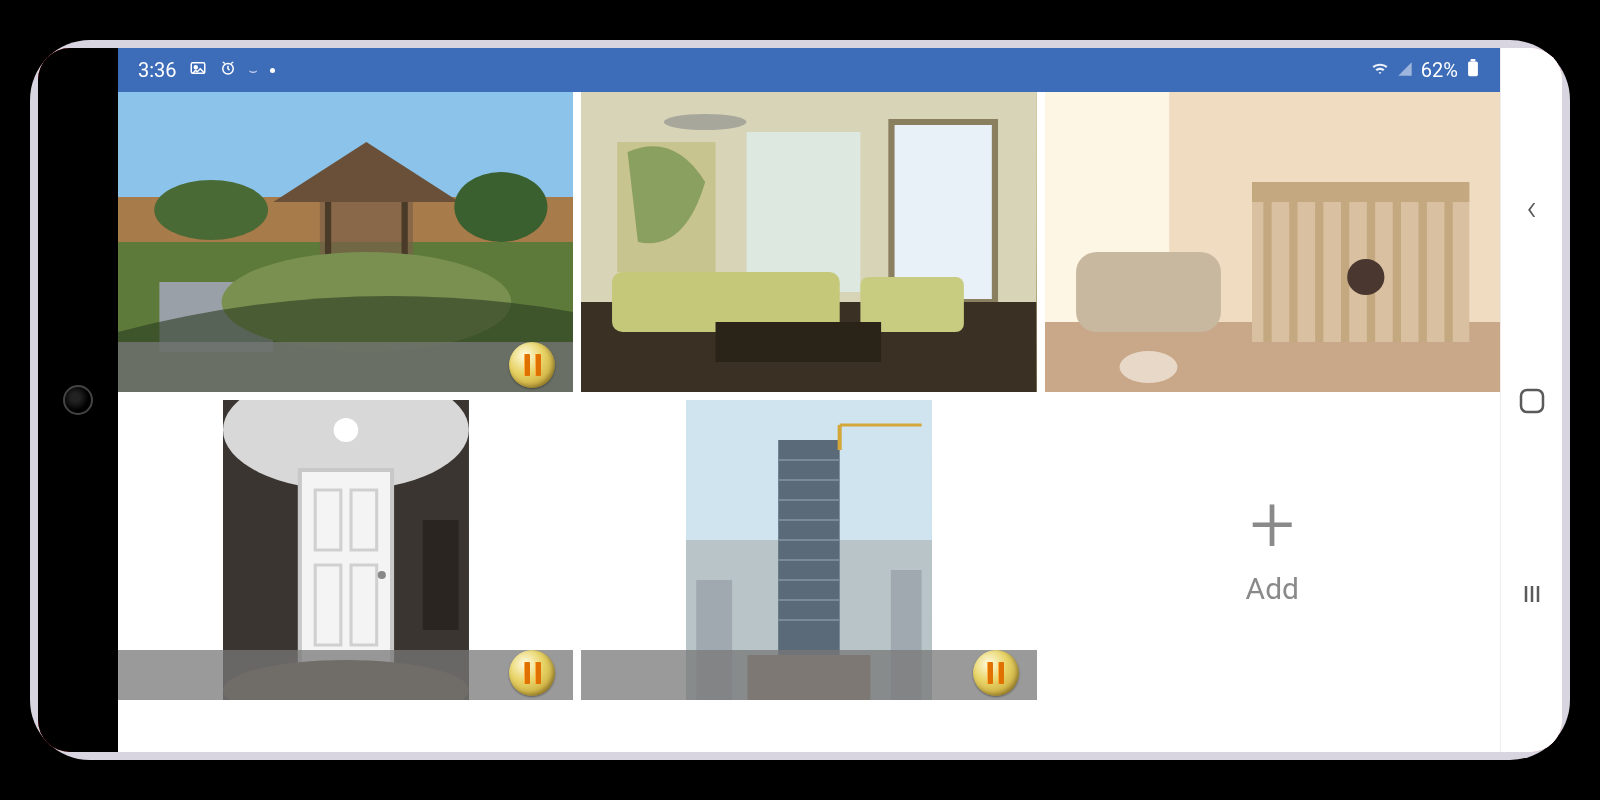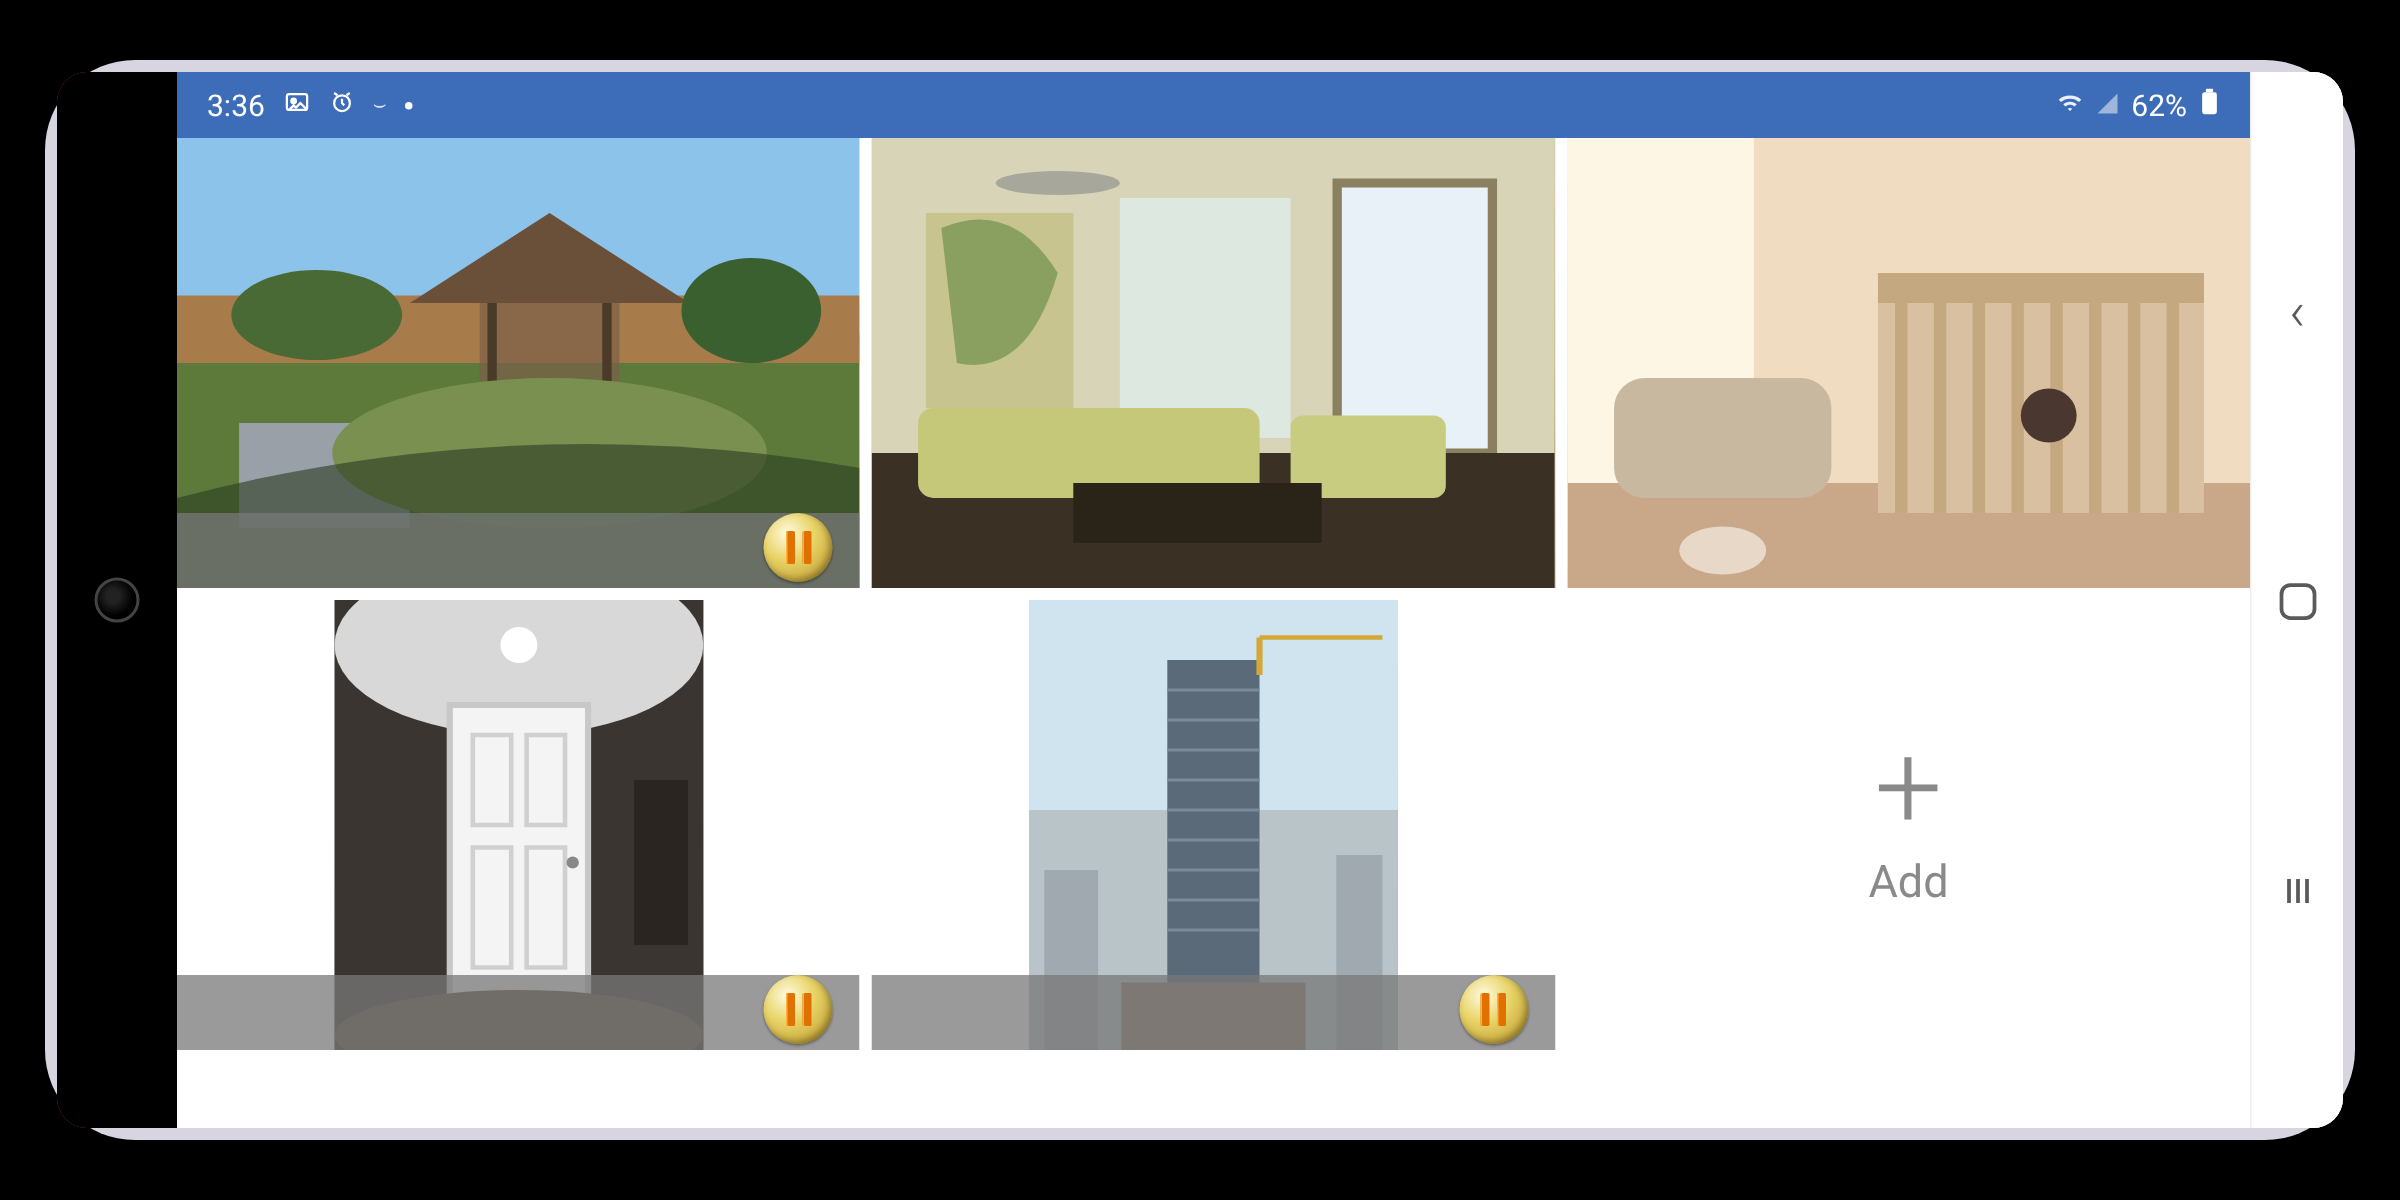--- a/index.html
+++ b/index.html
@@ -19,21 +19,21 @@
     background: #d8d4e0;
     border-radius: 60px;
     padding: 8px;
     box-sizing: border-box;
     position: relative;
   }
   .phone-inner {
     width: 100%;
     height: 100%;
     background: #ef4444;
-    border-radius: 20px;
+    border-radius: 32px;
     overflow: hidden;
     display: flex;
     position: relative;
   }
   .left-bezel {
     width: 80px;
     height: 100%;
     background: #000;
     flex-shrink: 0;
     display: flex;

